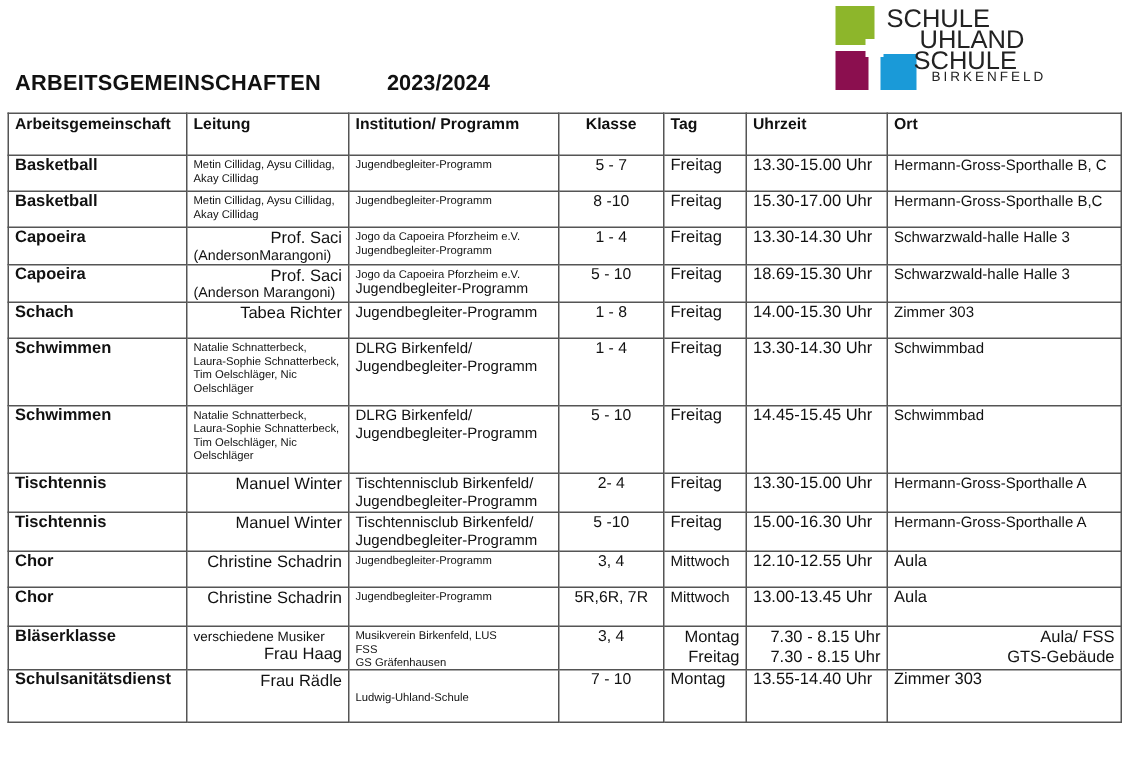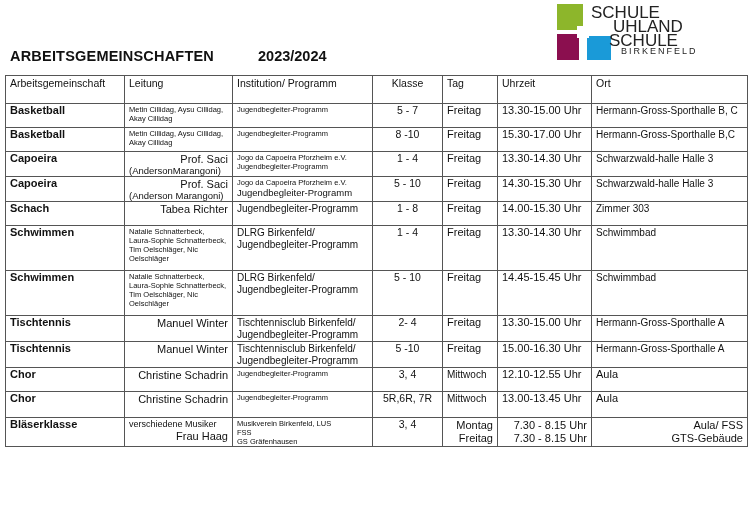--- a/index.html
+++ b/index.html
@@ -10,21 +10,21 @@
   .sq { position:absolute; }
   .logo-text { position:absolute; font-family:"Liberation Sans", sans-serif; color:#222; line-height:1; }
   table { position:absolute; left:5px; top:75px; border-collapse:collapse; width:742px; table-layout:fixed; }
   td { border:1px solid #555; vertical-align:top; padding:1px 4px 0 4px; font-size:10px; line-height:11px; }
   td.ag { font-weight:bold; font-size:11px; }
   td.kl { text-align:center; font-size:10.5px; }
   td.big { font-size:11px; }
   .sm { font-size:7.5px; line-height:9px; display:block; }
   .md { font-size:10px; line-height:12px; display:block; }
   .lg { font-size:11px; line-height:13px; display:block;text-align:right; }
-  th { font-weight:normal; text-align:left; border:1px solid #555; vertical-align:top; padding:1px 4px; font-size:10.5px; line-height:13px; }
+  th { font-weight:bold; text-align:left; border:1px solid #555; vertical-align:top; padding:1px 4px; font-size:10.5px; line-height:13px; }
   th.c { text-align:center; }
 </style>
 </head>
 <body>
 
 <div class="title">ARBEITSGEMEINSCHAFTEN</div>
 <div class="year">2023/2024</div>
 
 <div class="logo">
   <div class="sq" style="left:0;top:0;width:26px;height:26px;background:#8db62b;"></div>
@@ -107,21 +107,21 @@
     <td>
           <span class="lg">Prof. Saci</span>
           <span class="md" style="font-size:9.5px;line-height:10px">(Anderson Marangoni)</span>
         </td>
     <td>
           <span class="sm">Jogo da Capoeira Pforzheim e.V.</span>
           <span class="md" style="font-size:9.5px;line-height:11px">Jugendbegleiter-Programm</span>
         </td>
     <td class="kl">5 - 10</td>
     <td class="big">Freitag</td>
-    <td class="big">14.30-15.30 Uhr</td>
+    <td class="big">18.69-15.30 Uhr</td>
     <td>Schwarzwald-halle Halle 3</td>
   </tr>
 
   <tr style="height:24px">
     <td class="ag">Schach</td>
     <td>
           <span class="lg">Tabea Richter</span>
         </td>
     <td>
           <span class="md">Jugendbegleiter-Programm</span>
@@ -236,14 +236,27 @@
     <td>
           <span class="lg">7.30 - 8.15 Uhr</span>
           <span class="lg">7.30 - 8.15 Uhr</span>
         </td>
     <td>
           <span class="lg">Aula/ FSS</span>
           <span class="lg">GTS-Gebäude</span>
         </td>
   </tr>
 
+  <tr style="height:35px">
+    <td class="ag">Schulsanitätsdienst</td>
+    <td>
+          <span class="lg">Frau Rädle</span>
+        </td>
+    <td style="vertical-align:middle">
+          <span class="sm">Ludwig-Uhland-Schule</span>
+        </td>
+    <td class="kl">7 - 10</td>
+    <td class="big">Montag</td>
+    <td class="big">13.55-14.40 Uhr</td>
+    <td class="big">Zimmer 303</td>
+  </tr>
 </tbody>
   </table>
 
 </body></html>

